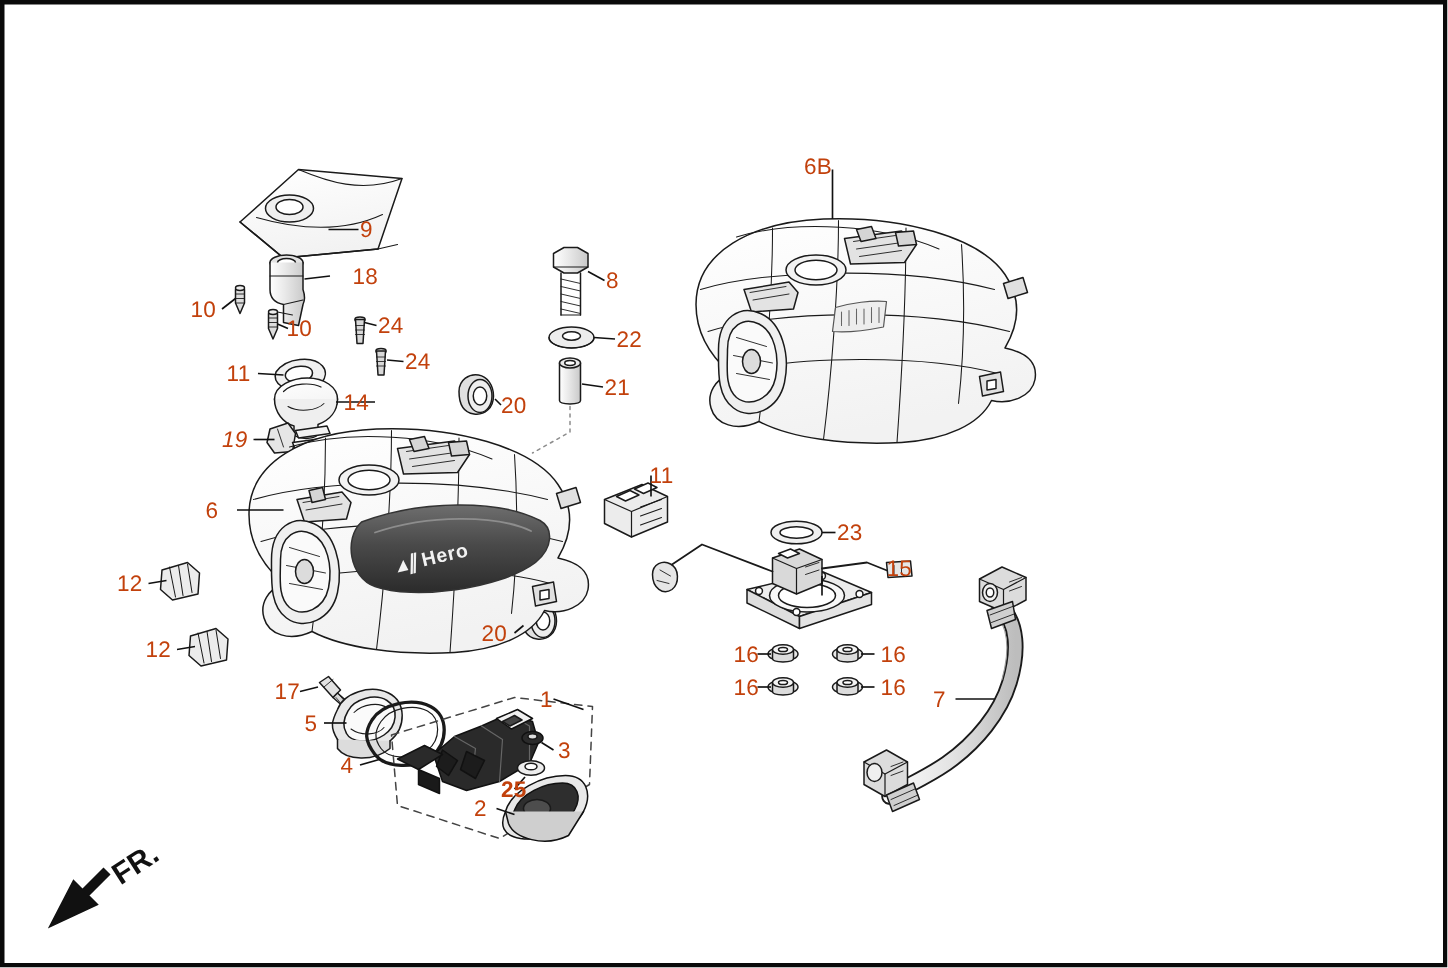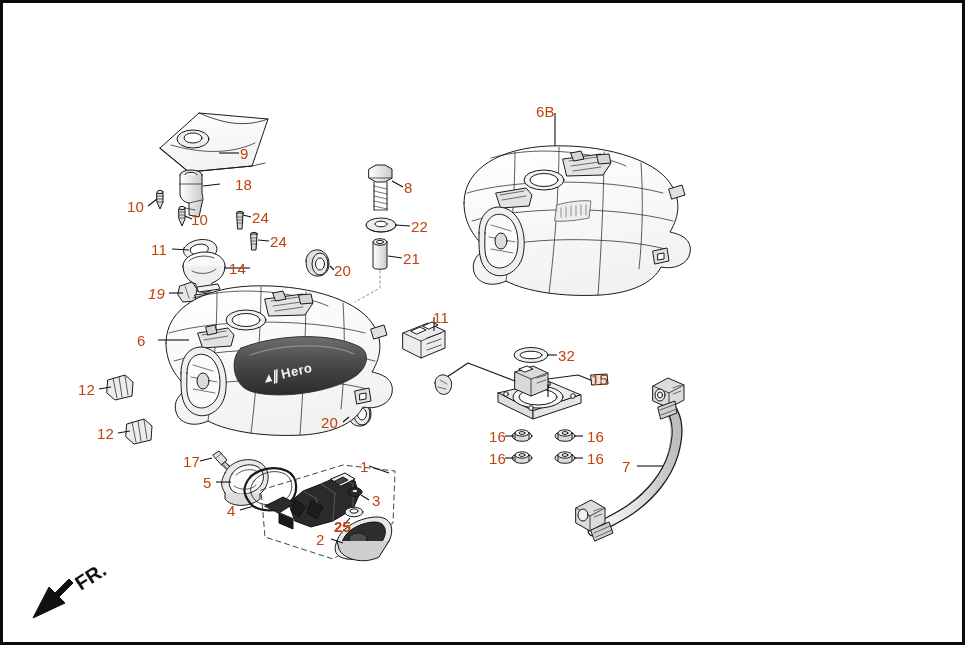--- a/index.html
+++ b/index.html
@@ -435,21 +435,21 @@
   <div class="lbl" style="left:584px;top:425px;">16</div>
   <div class="lbl" style="left:486px;top:447px;">16</div>
   <div class="lbl" style="left:584px;top:447px;">16</div>
   <div class="lbl" style="left:180px;top:450px;">17</div>
   <div class="lbl" style="left:217px;top:173px;margin-left:15px;">18</div>
   <div class="lbl" style="left:145px;top:282px;font-style:italic;">19</div>
   <div class="lbl" style="left:331px;top:259px;">20</div>
   <div class="lbl" style="left:318px;top:411px;">20</div>
   <div class="lbl" style="left:400px;top:247px;text-align:center;">21</div>
   <div class="lbl" style="left:408px;top:215px;">22</div>
-  <div class="lbl" style="left:555px;top:344px;">32</div>
+  <div class="lbl" style="left:555px;top:344px;">23</div>
   <div class="lbl" style="left:249px;top:206px;">24</div>
   <div class="lbl" style="left:267px;top:230px;">24</div>
   <div class="lbl" style="left:331px;top:515px;font-weight:bold;">25</div>
 
   <div class="frwrap">
     <div class="frtext">FR.</div>
   </div>
 
   <div style="position:absolute;left:262px;top:360px;width:70px;height:22px;pointer-events:none;">
     <span style="font-family:'Liberation Sans',sans-serif;font-size:13px;font-weight:700;color:#f2f2f2;letter-spacing:0.5px;display:inline-block;transform:rotate(-13deg);">

